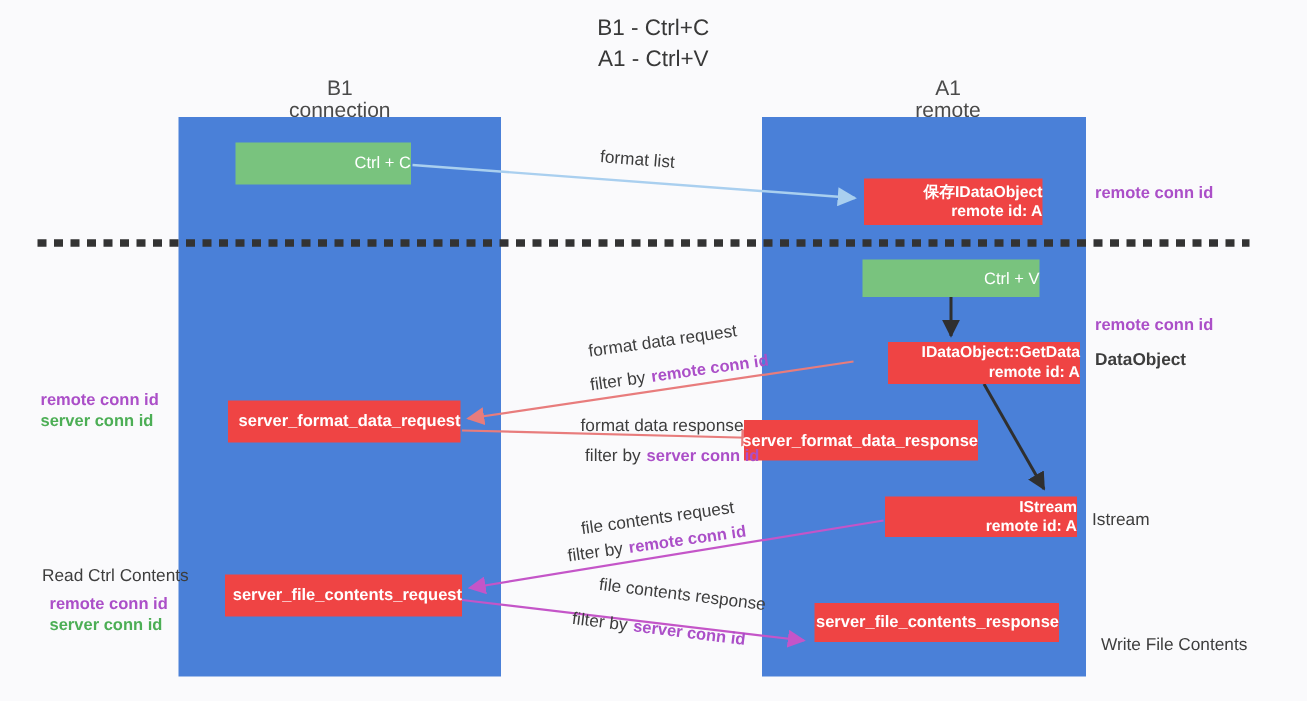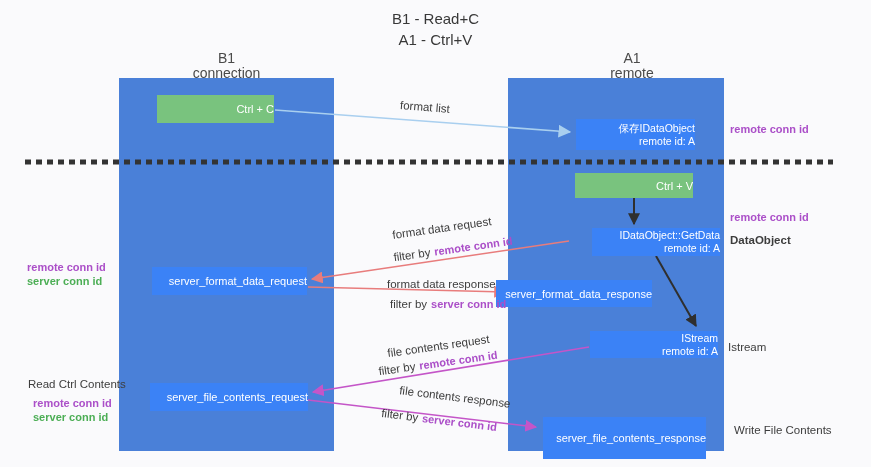--- a/index.html
+++ b/index.html
@@ -3,41 +3,41 @@
 <meta charset="utf-8">
 <style>
   html,body { margin:0; padding:0; }
   body { font-family:"Liberation Sans", sans-serif; background:#fafafc; }
   #canvas { position:relative; width:871px; height:467px; background:#fafafc; overflow:hidden; }
   .lane { position:absolute; background:#4a80d8; }
   .lane-header { position:absolute; text-align:center; font-size:14px; line-height:15px; color:#4a4a4a; }
   .title { position:absolute; left:0; right:0; top:8px; text-align:center; font-size:15px; line-height:21px; color:#383838; }
   .box { position:absolute; display:flex; flex-direction:column; align-items:flex-end; justify-content:center;
          color:#ffffff; text-align:center; box-sizing:border-box; }
-  .orange { background:#3b82f6; }
+  .orange { background:#ef4444;font-weight:bold; }
   .greenbx { background:#79c37e; }
   .one { font-size:11px; }
   .two { font-size:10.5px; line-height:13px; }
   .lbl { position:absolute; white-space:nowrap; font-size:11.5px; color:#3d3d3d; }
   .side { position:absolute; white-space:nowrap; font-size:11.5px; color:#3d3d3d; }
   .purple { color:#ab4fc8; font-weight:bold; font-size:11px; }
   .greent { color:#4cae55; font-weight:bold; font-size:11px; }
   .rotneg { transform:rotate(-8deg); }
   .rotpos { transform:rotate(7deg); }
   .rotsl  { transform:rotate(4.5deg); }
   .ctoken { margin-left:4px; }
   svg.layer { position:absolute; left:0; top:0; pointer-events:none; }
 </style>
 </head>
 <body>
 
 <div id="canvas">
 
   <div class="title">
-    <div>B1 - Read+C</div>
+    <div>B1 - Ctrl+C</div>
     <div>A1 - Ctrl+V</div>
   </div>
 
   <div class="lane-header" style="left:119px; top:51px; width:215px;">
     <div>B1</div>
     <div>connection</div>
   </div>
   <div class="lane-header" style="left:524px; top:51px; width:216px;text-align:center;">
     <div>A1</div>
     <div>remote</div>
@@ -107,21 +107,21 @@
 
   <div class="box orange two" style="left:590px; top:331px; width:128px; height:27px;">
     <div>IStream</div>
     <div>remote id: A</div>
   </div>
 
   <div class="box orange one" style="left:150px; top:383px; width:158px; height:28px;">
     <div>server_file_contents_request</div>
   </div>
 
-  <div class="box orange one" style="left:543px; top:417px; width:163px; height:42px;">
+  <div class="box orange one" style="left:543px; top:402px; width:163px; height:26px;">
     <div>server_file_contents_response</div>
   </div>
 
   <div class="lbl rotsl" style="left:400px; top:101px;">format list</div>
 
   <div class="lbl rotneg" style="left:392px; top:222px;">format data request</div>
   <div class="lbl rotneg" style="left:393px; top:243px;">
     <span>filter by</span><span class="purple ctoken">remote conn id</span>
   </div>
 

